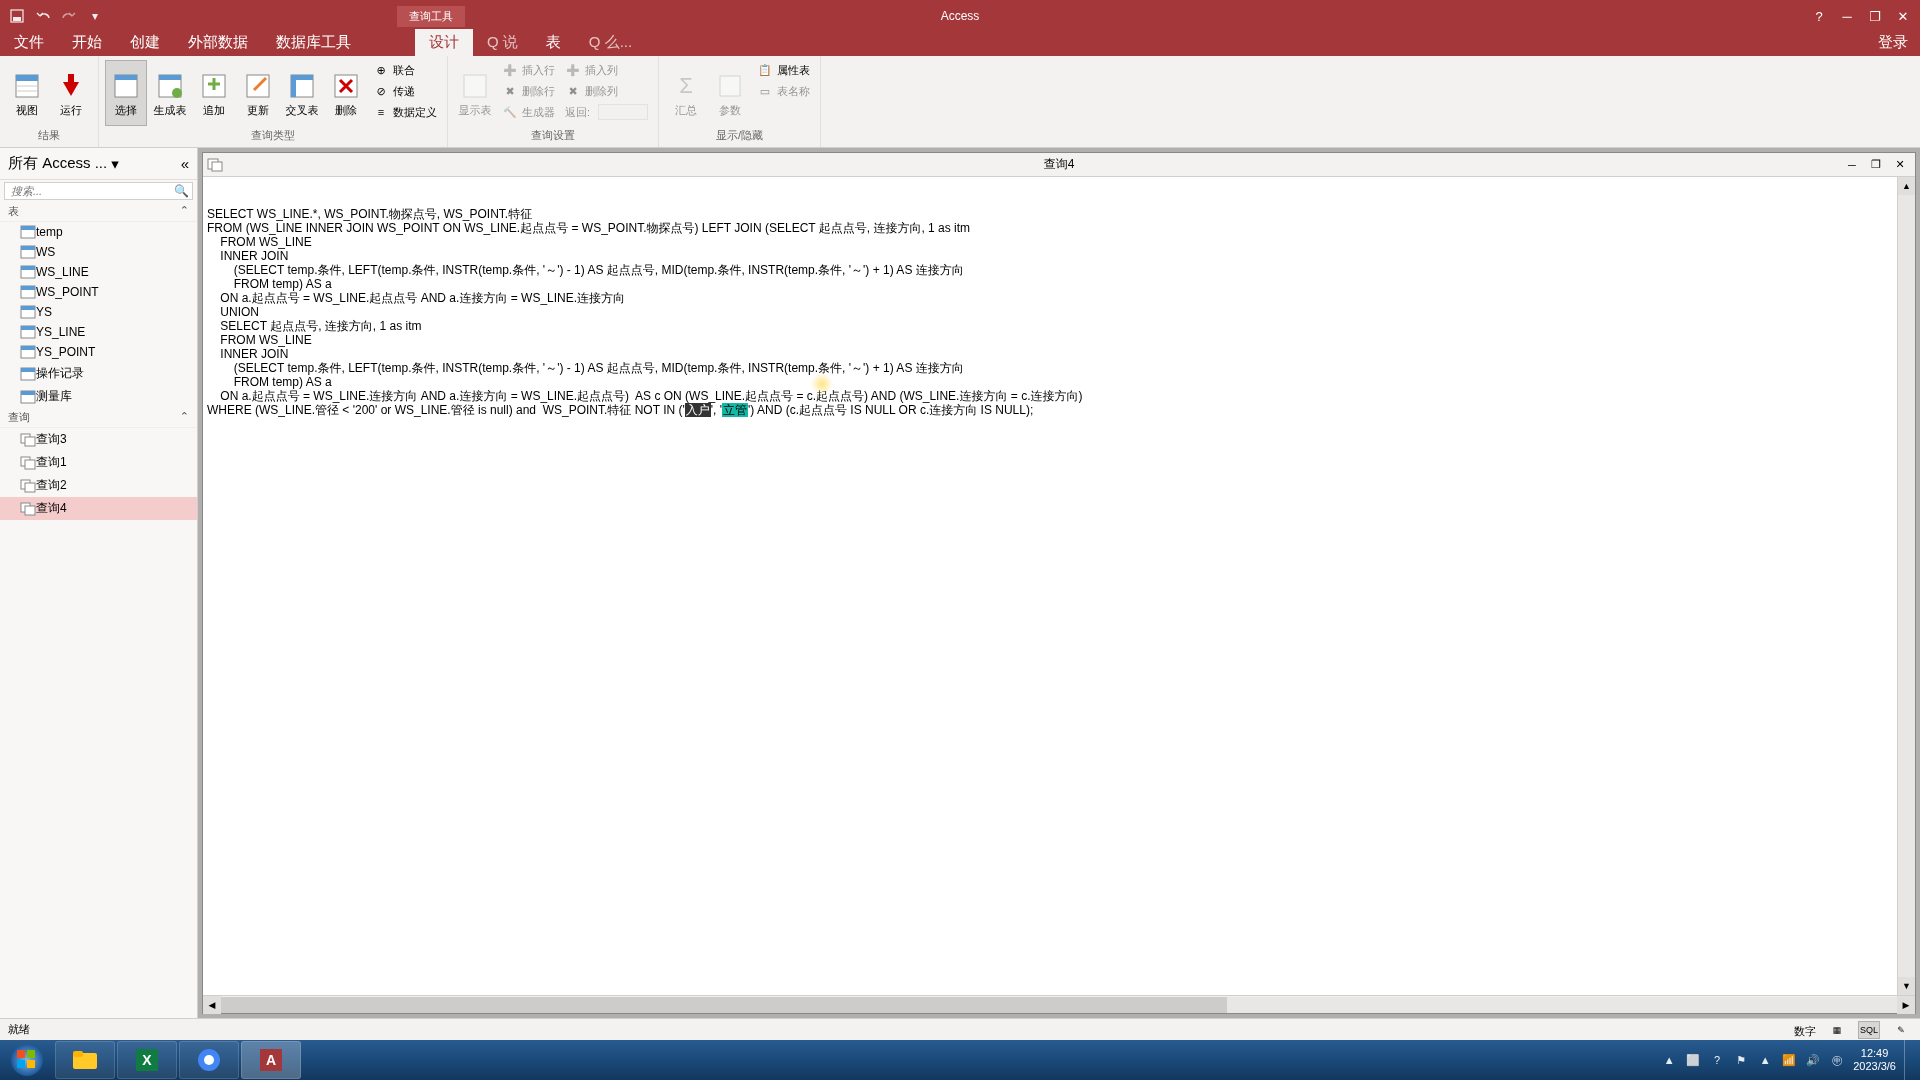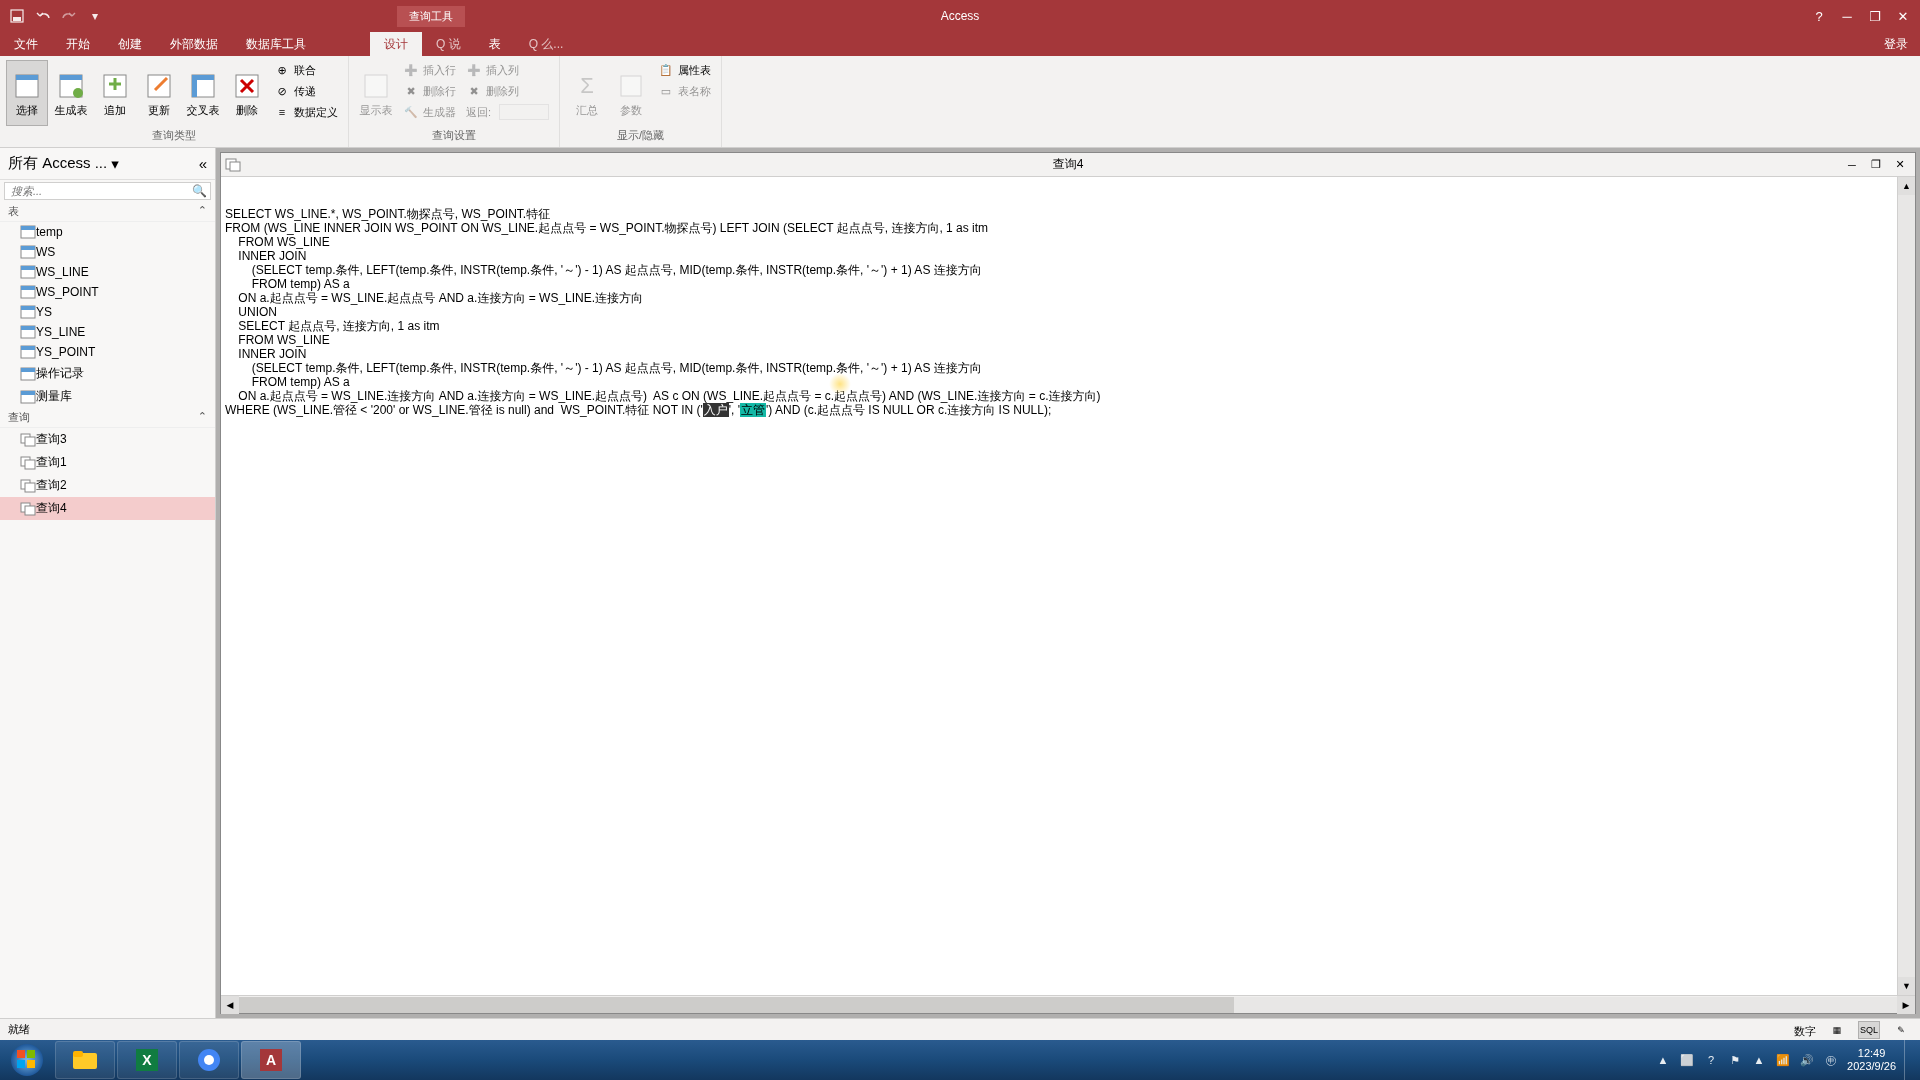--- a/index.html
+++ b/index.html
@@ -9,21 +9,21 @@
 .titlebar { height: 32px; background: #a4373a; display: flex; align-items: center; color: #fff; font-size: 12px; }
 .titlebar .qat { display: flex; align-items: center; gap: 8px; padding: 0 8px; }
 .titlebar .qat-btn { width: 18px; height: 18px; display: flex; align-items: center; justify-content: center; opacity: 0.9; }
 .titlebar .spacer { flex: 1; }
 .titlebar .app-title { position: absolute; left: 50%; transform: translateX(-50%); }
 .titlebar .context-tab { background: #b85052; padding: 3px 12px; margin-left: 285px; font-size: 11px; }
 .titlebar .win-ctrl { display: flex; gap: 2px; padding-right: 4px; }
 .titlebar .win-btn { width: 26px; height: 20px; display: flex; align-items: center; justify-content: center; font-size: 13px; }
 
 
-.ribbon-tabs { height: 24px; background: #a4373a; display: flex; color: #fff; font-size: 12px; }
+.ribbon-tabs { height: 24px; background: #a4373a; display: flex; align-items: flex-end; color: #fff; font-size: 15px; }
 .ribbon-tabs .tab { padding: 4px 14px; cursor: pointer; }
 .ribbon-tabs .tab.active { background: #f3f2f1; color: #a4373a; }
 .ribbon-tabs .tab.context { background: #b85052; }
 .ribbon-tabs .tab.context.active { background: #f3f2f1; color: #a4373a; }
 .ribbon-tabs .login { margin-left: auto; padding: 4px 12px; }
 
 
 .ribbon { height: 92px; background: #f3f2f1; border-bottom: 1px solid #d0cfce; display: flex; font-size: 11px; }
 .ribbon-group { border-right: 1px solid #e0dfde; padding: 2px 6px; display: flex; flex-direction: column; }
 .ribbon-group-body { flex: 1; display: flex; align-items: flex-start; gap: 2px; padding-top: 2px; }
@@ -35,21 +35,21 @@
 .rbtn-sm-col { display: flex; flex-direction: column; gap: 1px; }
 .rbtn-sm { display: flex; align-items: center; gap: 4px; padding: 1px 4px; height: 20px; font-size: 11px; cursor: pointer; }
 .rbtn-sm.disabled { opacity: 0.4; }
 .rbtn-sm .icon-sm { width: 16px; height: 16px; display: inline-flex; align-items: center; justify-content: center; }
 .ribbon .selected { background: #d8d7d6; border: 1px solid #b0afae; }
 
 
 .main { display: flex; height: calc(100% - 32px - 24px - 92px - 22px - 40px); }
 
 
-.navpane { width: 216px; background: #f8f7f6; border-right: 1px solid #d0cfce; display: flex; flex-direction: column; font-size: 12px; }
+.navpane { width: 198px; background: #f8f7f6; border-right: 1px solid #d0cfce; display: flex; flex-direction: column; font-size: 12px; }
 .nav-header { display: flex; align-items: center; padding: 6px 8px; font-size: 15px; font-weight: 500; border-bottom: 1px solid #e0dfde; }
 .nav-header .collapse { margin-left: auto; display: flex; gap: 2px; }
 .nav-search { display: flex; border: 1px solid #d0cfce; margin: 2px 4px; background: #fff; }
 .nav-search input { flex: 1; border: none; outline: none; padding: 2px 6px; font-size: 11px; font-style: italic; }
 .nav-search .sicon { width: 20px; display: flex; align-items: center; justify-content: center; color: #888; }
 .nav-section { padding: 2px 8px; font-size: 11px; color: #555; display: flex; justify-content: space-between; border-bottom: 1px solid #eee; }
 .nav-item { display: flex; align-items: center; padding: 3px 8px 3px 20px; cursor: pointer; }
 .nav-item.selected { background: #f4cccc; }
 .nav-item .ticon { width: 16px; height: 14px; }
 
@@ -135,20 +135,45 @@
   <div class="tab">数据库工具</div>
   <div style="width:50px"></div>
   <div class="tab context active">设计</div>
   <div class="tab" style="opacity:0.7">Q 说</div>
   <div class="tab">表</div>
   <div class="tab" style="opacity:0.7">Q 么...</div>
   <div class="login">登录</div>
 </div>
 
 <div class="ribbon">
+  <div class="ribbon-group">
+    <div class="ribbon-group-body">
+      <div class="rbtn-lg">
+          <div class="icon">
+            <svg width="28" height="28" viewBox="0 0 28 28">
+              <rect x="3" y="3" width="22" height="22" fill="#fff" stroke="#888"></rect>
+              <rect x="3" y="3" width="22" height="6" fill="#5b9bd5"></rect>
+              <line x1="3" y1="14" x2="25" y2="14" stroke="#ccc"></line>
+              <line x1="3" y1="19" x2="25" y2="19" stroke="#ccc"></line>
+            </svg>
+          </div>
+          <span>视图</span>
+        </div>
+      <div class="rbtn-lg">
+          <div class="icon">
+            <svg width="24" height="28" viewBox="0 0 24 28">
+              <rect x="9" y="2" width="6" height="8" fill="#c00"></rect>
+              <path d="M4 10 L20 10 L12 24 Z" fill="#c00"></path>
+            </svg>
+          </div>
+          <span>运行</span>
+        </div>
+    </div>
+    <div class="ribbon-group-label">结果</div>
+  </div>
 
   <div class="ribbon-group">
     <div class="ribbon-group-body">
       <div class="rbtn-lg selected">
           <div class="icon">
             <svg width="28" height="28" viewBox="0 0 28 28">
               <rect x="3" y="3" width="22" height="22" fill="#fff" stroke="#888"></rect>
               <rect x="3" y="3" width="22" height="5" fill="#5b9bd5"></rect>
             </svg>
           </div>
@@ -511,17 +536,17 @@
     <div class="tray-icon">▲</div>
     <div class="tray-icon">⬜</div>
     <div class="tray-icon">?</div>
     <div class="tray-icon">⚑</div>
     <div class="tray-icon">▲</div>
     <div class="tray-icon">📶</div>
     <div class="tray-icon">🔊</div>
     <div class="tray-icon">㊥</div>
     <div class="clock">
       <div>12:49</div>
-      <div>2023/9/26</div>
+      <div>2023/3/6</div>
     </div>
     <div class="show-desktop"></div>
   </div>
 </div>
 
 </body></html>

